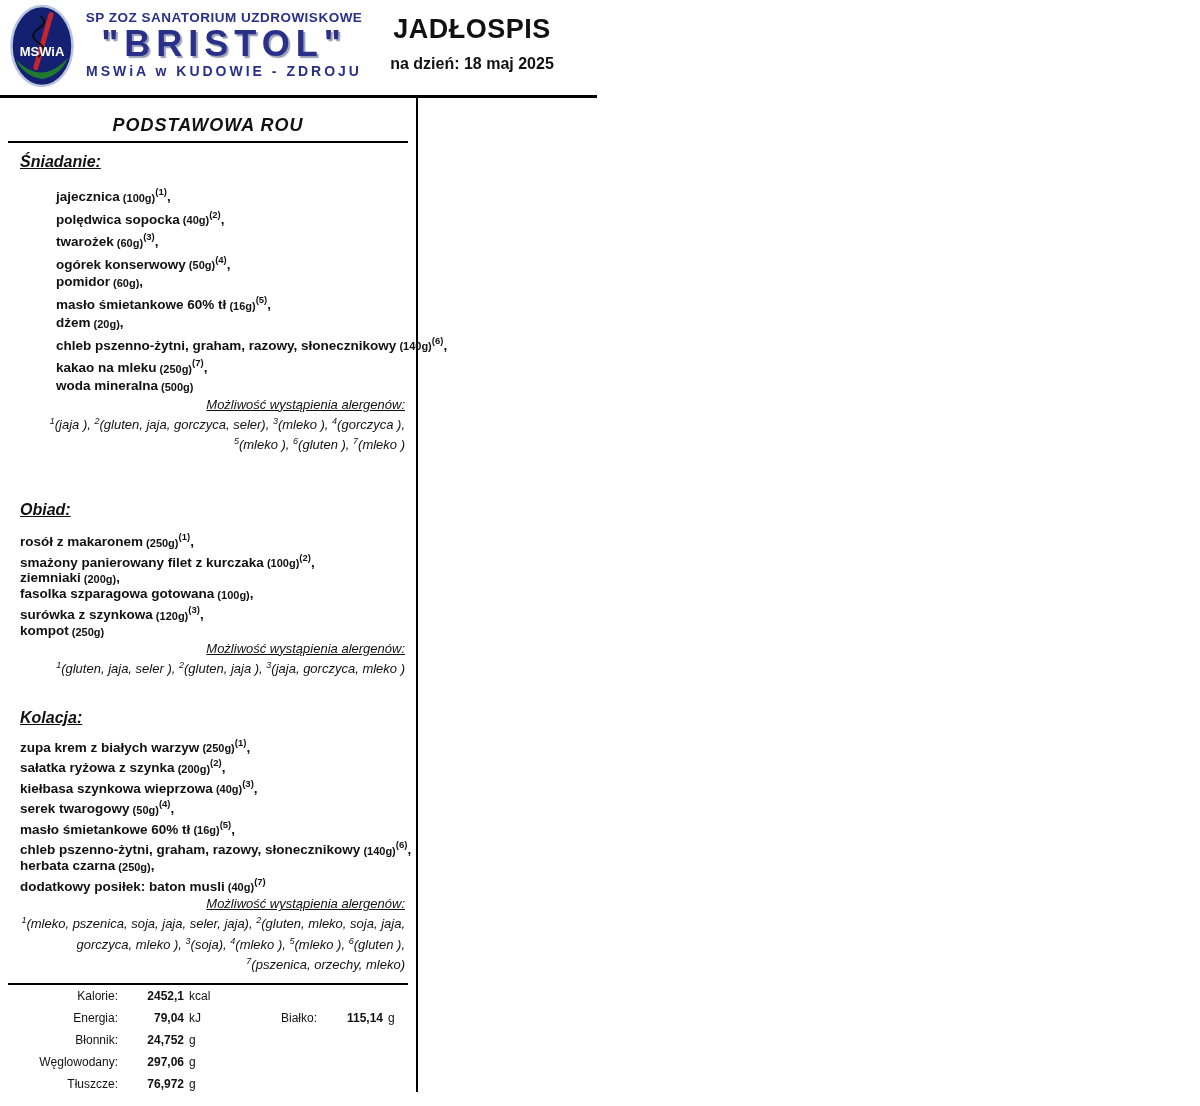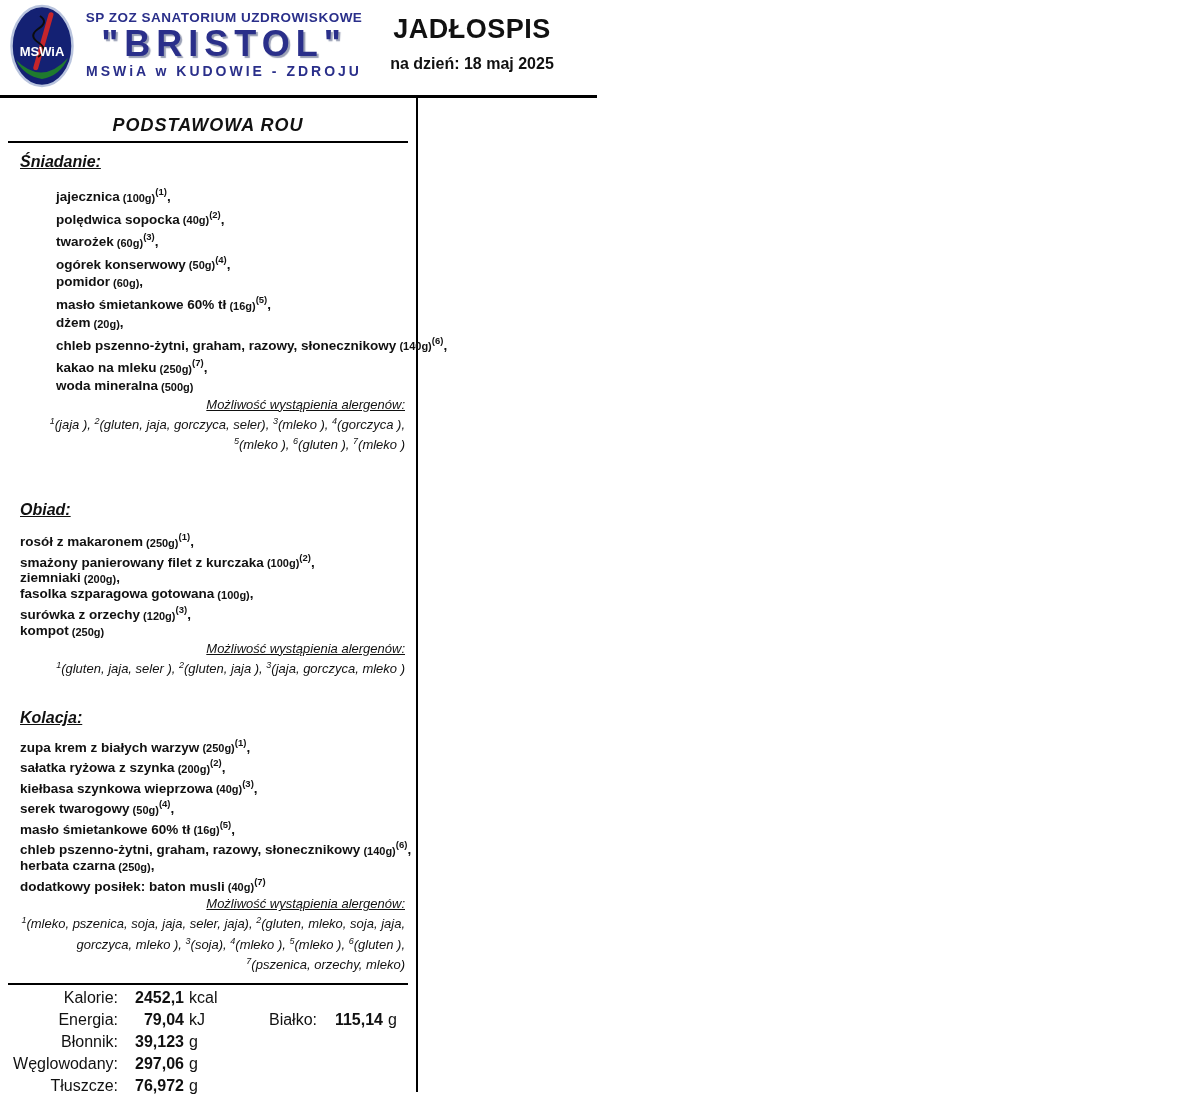--- a/index.html
+++ b/index.html
@@ -36,21 +36,21 @@
   .meal:nth-child(3) .items { margin-top:7px; }
   .meal:nth-child(1) .item { line-height:17px;margin-left:36px; }
   .item { font-size:13.5px; font-weight:bold; line-height:16px; white-space:nowrap; }
   .iw { font-size:11px; font-weight:bold; position:relative; top:1px; }
   .isup { font-size:9.5px; font-weight:bold; }
   .allergens { margin-top:2px; width:385px; text-align:right; font-style:italic; font-size:13px; line-height:16px; }
   .al-head { text-decoration:underline; }
   .al-sup { font-size:9px; }
 
   
-  .nutrition { position:absolute; left:8px; top:983px; width:400px; border-top:2px solid #000; padding-top:4px; font-size:16px; }
+  .nutrition { position:absolute; left:8px; top:983px; width:400px; border-top:2px solid #000; padding-top:4px; font-size:12px; }
   .n-row { position:relative; display:flex; align-items:baseline; height:22px; }
   .n-label { display:inline-block; width:110px; text-align:right; }
   .n-value { display:inline-block; width:56px; text-align:right; font-weight:bold; margin-left:10px; }
   .n-unit { margin-left:5px; }
   .n-extra { position:absolute; left:247px; top:0; display:flex; align-items:center; }
   .n-label2 { display:inline-block; width:62px; text-align:right; }
   .n-value2 { display:inline-block; width:58px; text-align:right; font-weight:bold; margin-left:8px; }
 </style>
 </head>
 <body>
@@ -104,21 +104,21 @@
             <div class="al-body"><sup class="al-sup">1</sup><span class="al-text">(jaja ), </span><sup class="al-sup">2</sup><span class="al-text">(gluten, jaja, gorczyca,  seler), </span><sup class="al-sup">3</sup><span class="al-text">(mleko ), </span><sup class="al-sup">4</sup><span class="al-text">(gorczyca ), </span><sup class="al-sup">5</sup><span class="al-text">(mleko ), </span><sup class="al-sup">6</sup><span class="al-text">(gluten  ), </span><sup class="al-sup">7</sup><span class="al-text">(mleko )</span></div>
           </div>
         </section>
         <section class="meal">
           <h2 class="meal-heading">Obiad:</h2>
           <div class="items">
             <div class="item"><span class="iname">rosół z makaronem</span><span class="iw">&nbsp;(250g)</span><sup class="isup">(1)</sup>,</div>
             <div class="item"><span class="iname">smażony panierowany filet z kurczaka</span><span class="iw">&nbsp;(100g)</span><sup class="isup">(2)</sup>,</div>
             <div class="item"><span class="iname">ziemniaki</span><span class="iw">&nbsp;(200g)</span>,</div>
             <div class="item"><span class="iname">fasolka szparagowa gotowana</span><span class="iw">&nbsp;(100g)</span>,</div>
-            <div class="item"><span class="iname">surówka z orzechy</span><span class="iw">&nbsp;(120g)</span><sup class="isup">(3)</sup>,</div>
+            <div class="item"><span class="iname">surówka z szynkowa</span><span class="iw">&nbsp;(120g)</span><sup class="isup">(3)</sup>,</div>
             <div class="item"><span class="iname">kompot</span><span class="iw">&nbsp;(250g)</span></div>
           </div>
           <div class="allergens">
             <div class="al-head">Możliwość wystąpienia alergenów:</div>
             <div class="al-body"><sup class="al-sup">1</sup><span class="al-text">(gluten, jaja, seler ), </span><sup class="al-sup">2</sup><span class="al-text">(gluten, jaja ), </span><sup class="al-sup">3</sup><span class="al-text">(jaja, gorczyca, mleko )</span></div>
           </div>
         </section>
         <section class="meal">
           <h2 class="meal-heading">Kolacja:</h2>
           <div class="items">
@@ -151,21 +151,21 @@
           <span class="n-value">79,04</span>
           <span class="n-unit">kJ</span>
           <span class="n-extra">
             <span class="n-label2">Białko:</span>
             <span class="n-value2">115,14</span>
             <span class="n-unit">g</span>
           </span>
         </div>
         <div class="n-row">
           <span class="n-label">Błonnik:</span>
-          <span class="n-value">39,123</span>
+          <span class="n-value">24,752</span>
           <span class="n-unit">g</span>
         </div>
         <div class="n-row">
           <span class="n-label">Węglowodany:</span>
           <span class="n-value">297,06</span>
           <span class="n-unit">g</span>
         </div>
         <div class="n-row">
           <span class="n-label">Tłuszcze:</span>
           <span class="n-value">76,972</span>

